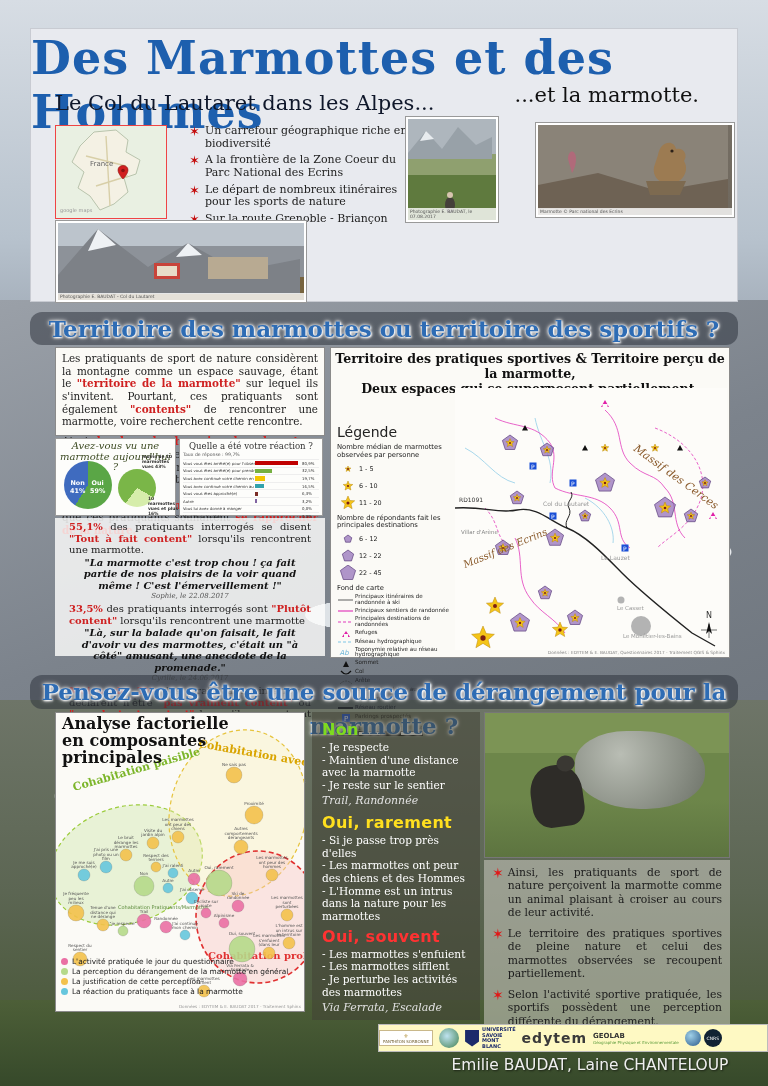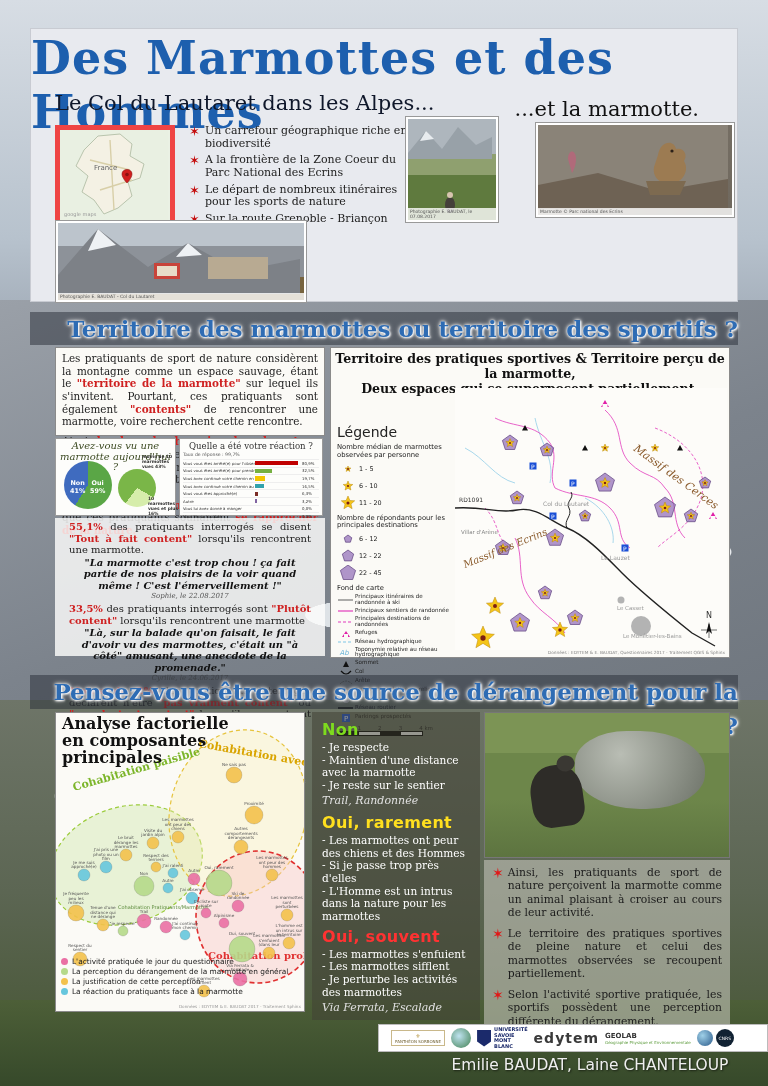--- a/index.html
+++ b/index.html
@@ -19,33 +19,33 @@
   .bg-rock{position:absolute;left:0;top:700px;width:768px;height:320px;
     background:
       radial-gradient(120px 40px at 15% 30%,#aab0a4 0 50%,transparent 51%),
       radial-gradient(90px 30px at 80% 25%,#9aa191 0 50%,transparent 51%),
       linear-gradient(#6e7568,#5c6653 60%,#4c5a3c);}
   .bg-grass{position:absolute;left:0;top:1000px;width:768px;height:86px;
     background:linear-gradient(#4d5f38,#36492a);}
   
   .panel{position:absolute;background:#fbfaf6;border:1px solid #8a8a8a;box-sizing:border-box;}
   .band{position:absolute;left:30px;width:708px;background:rgba(42,48,58,.52);
-    text-align:right;box-sizing:border-box;}
+    text-align:center;box-sizing:border-box;border-radius:12px;}
   .band h2{margin:0;font-size:23px;font-weight:bold;color:#2e6cb4;line-height:33px;
     text-shadow:0 0 3px #fff,0 0 5px #fff,1px 1px 2px #fff;}
   .r-rb{color:#cf2020;font-weight:bold;}
   
   .header{position:absolute;left:30px;top:28px;width:708px;height:274px;
     background:#e8eaef;border:1px solid #c8cbd2;box-sizing:border-box;}
   .title{margin:2px 0 0;font-size:46px;font-weight:bold;color:#1d5fae;
     font-family:"DejaVu Serif",serif;letter-spacing:1px;}
   .subl{position:absolute;left:24px;top:62px;font-size:21px;color:#0f172a;}
-  .subr{position:absolute;right:38px;top:68px;font-size:21px;color:#111;}
+  .subr{position:absolute;right:38px;top:54px;font-size:21px;color:#111;}
   .frmap{position:absolute;left:24px;top:96px;width:110px;height:92px;background:#eaf1e4;
-    border:5px solid #ef4444;overflow:hidden;}
+    border:1px solid #ef4444;overflow:hidden;}
   .bullets{position:absolute;left:158px;top:92px;width:222px;font-size:11px;color:#222;}
   .bullets .bi{display:flex;margin:4px 0;line-height:1.15;}
   .bullets .star{color:#c40d0d;font-size:13px;margin-right:5px;line-height:1;}
   .photo{position:absolute;background:#9aa08f;border:2px solid #fff;outline:1px solid #999;overflow:hidden;}
   .cap{position:absolute;left:0;right:0;bottom:0;background:rgba(255,255,255,.8);
     font-size:4.5px;color:#555;padding:1px 2px;font-family:"DejaVu Sans",sans-serif;}
   .study{position:absolute;left:278px;top:188px;width:430px;color:#111;}
   .study .l1{font-size:24px;margin-left:60px;}
   .study .l2{font-size:21px;font-weight:bold;text-align:center;margin-top:4px;}
   .study .l3{font-size:20px;text-align:center;margin-top:2px;}
@@ -110,22 +110,22 @@
     background:radial-gradient(circle at 35% 30%,#b9bdb4,#83887e 70%,#6c7167);}
   .person{position:absolute;left:46px;top:52px;width:52px;height:62px;border-radius:45% 45% 30% 35%;
     background:#2e2c28;transform:rotate(-8deg);}
   .person:before{content:"";position:absolute;left:30px;top:-8px;width:18px;height:16px;border-radius:50%;background:#3a3833;}
   .concl{position:absolute;left:484px;top:860px;width:246px;height:166px;box-sizing:border-box;
     background:rgba(195,195,185,.6);padding:6px 8px;}
   .conc{display:flex;margin-bottom:7px;}
   .conc .st{color:#e01818;font-size:14px;margin-right:4px;line-height:1;}
   .conc p{margin:0;font-size:10.8px;line-height:1.25;text-align:justify;color:#1c1c1c;}
   
-  .logos{position:absolute;left:378px;top:1024px;width:390px;height:28px;background:#ffffff;
-    border:1px solid #bbb;display:flex;align-items:center;gap:6px;padding:0 12px;box-sizing:border-box;
+  .logos{position:absolute;left:378px;top:1024px;width:390px;height:28px;background:#fef9c3;
+    border:1px solid #bbb;display:flex;align-items:center;gap:6px;padding:0 0;box-sizing:border-box;
     font-family:"DejaVu Sans",sans-serif;}
   .authors{position:absolute;left:420px;top:1056px;width:340px;font-size:15.5px;color:#efefef;
     text-shadow:1px 1px 2px rgba(0,0,0,.6);font-family:"DejaVu Sans",sans-serif;text-align:center;}
 </style>
 </head>
 <body>
 
 <div class="poster">
   <div class="bg-sky"></div>
   <div class="bg-mtn"></div>
@@ -332,21 +332,21 @@
           </div>
           <div class="lg-item">
             <svg width="22" height="16">
               <g>
                 <polygon points="11.0,1.0 12.9,5.5 17.7,5.8 14.0,9.0 15.1,13.7 11.0,11.2 6.9,13.7 8.0,9.0 4.3,5.8 9.1,5.5 " fill="#f5c518" stroke="#b8860b" stroke-width=".5"></polygon>
                 <circle cx="11" cy="8" r="1.54" fill="#7b1f12"></circle>
               </g>
             </svg>
             <span>11 - 20</span>
           </div>
-          <div class="lg-title">Nombre de répondants pour les principales destinations</div>
+          <div class="lg-title">Nombre de répondants fait les principales destinations</div>
           <div class="lg-item">
             <svg width="22" height="16">
               <polygon points="11.0,4.0 14.8,6.8 13.4,11.2 8.6,11.2 7.2,6.8 " fill="rgba(150,115,185,.75)" stroke="#5d417e" stroke-width=".7"></polygon>
             </svg>
             <span>6 - 12</span>
           </div>
           <div class="lg-item">
             <svg width="22" height="16">
               <polygon points="11.0,2.0 16.7,6.1 14.5,12.9 7.5,12.9 5.3,6.1 " fill="rgba(150,115,185,.75)" stroke="#5d417e" stroke-width=".7"></polygon>
             </svg>
@@ -703,22 +703,22 @@
     <div class="acpcredit">Données : EDYTEM &amp; E. BAUDAT 2017 - Traitement Sphinx</div>
   </div>
 
   <div class="answers" id="answers">
       <h3 style="color: rgb(126, 219, 30);">Non</h3>
       <div class="it">- Je respecte</div>
       <div class="it">- Maintien d'une distance avec la marmotte</div>
       <div class="it">- Je reste sur le sentier</div>
       <div class="sp">Trail, Randonnée</div>
       <h3 style="color: rgb(255, 223, 30);">Oui, rarement</h3>
+      <div class="it">- Si je passe trop près d'elles</div>
       <div class="it">- Les marmottes ont peur des chiens et des Hommes</div>
-      <div class="it">- Si je passe trop près d'elles</div>
       <div class="it">- L'Homme est un intrus dans la nature pour les marmottes</div>
       <h3 style="color: rgb(255, 50, 50);">Oui, souvent</h3>
       <div class="it">- Les marmottes s'enfuient</div>
       <div class="it">- Les marmottes sifflent</div>
       <div class="it">- Je perturbe les activités des marmottes</div>
       <div class="sp">Via Ferrata, Escalade</div>
     </div>
 
   <div class="photog">
     <div class="rock"></div>

